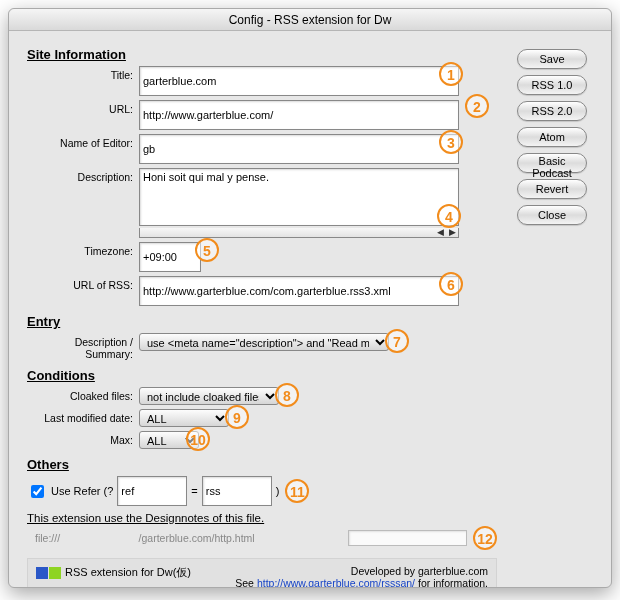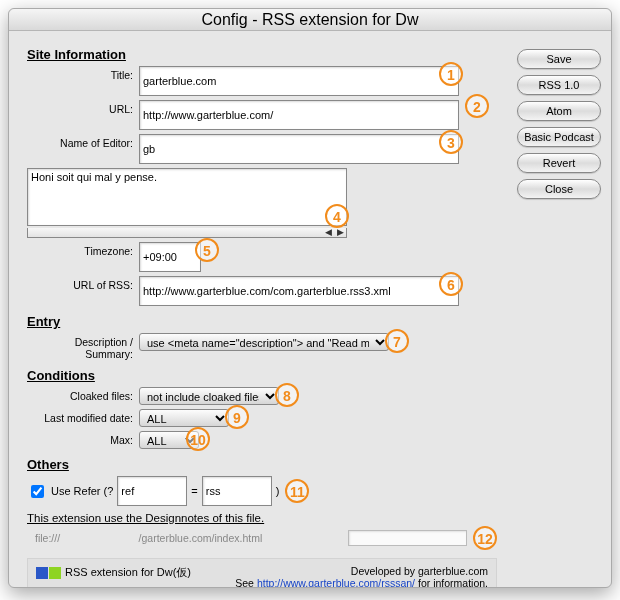--- a/index.html
+++ b/index.html
@@ -22,37 +22,37 @@
     background: #e7e7e7;
     border: 1px solid #aaa;
     border-radius: 6px;
     box-shadow: 0 6px 20px rgba(0,0,0,0.35);
   }
   .titlebar {
     height: 22px;
     line-height: 22px;
     text-align: center;
     font-weight: normal;
-    font-size: 16px;
+    font-size: 12px;
     background: linear-gradient(#f5f5f5, #d9d9d9);
     border-bottom: 1px solid #b5b5b5;
     border-radius: 6px 6px 0 0;
   }
   .content {
     display: flex;
     height: calc(100% - 22px);
   }
   .main {
     flex: 1;
     padding: 16px 14px 10px 18px;
     overflow: hidden;
   }
   .sidebtns {
     width: 100px;
-    padding: 18px 10px 10px 6px;
+    padding: 18px 24px 10px 6px;
   }
   .mac-btn {
     display: block;
     width: 100%;
     height: 20px;
     margin-bottom: 6px;
     border: 1px solid #888;
     border-radius: 10px;
     background: linear-gradient(#ffffff, #dcdcdc 50%, #f3f3f3);
     font-size: 11px;
@@ -199,20 +199,21 @@
 
       <div class="row">
         <div class="label">Name of Editor:</div>
         <div class="field">
           <input type="text" class="w-long" value="gb" style="">
           <div class="badge" style="left:300px;">3</div>
         </div>
       </div>
 
       <div class="row">
+        <div class="label">Description:</div>
         <div class="field">
           <textarea class="desc" style="">Honi soit qui mal y pense.</textarea>
           <div class="ta-scroll">
             <span class="arrow-l">◀</span>
             <span class="arrow-r">▶</span>
           </div>
           <div class="badge" style="left:298px; top:36px;">4</div>
         </div>
       </div>
 
@@ -281,21 +282,21 @@
           <span>=</span>
           <input type="text" value="rss" style="">
           <span>)</span>
           <div class="badge" style="position:static; margin-left:2px;text-align:center;">11</div>
         </div>
       </div>
 
       <div class="underline-link" style="margin-top:6px; font-size:11.5px;">This extension use the Designnotes of this file.</div>
       <div class="file-line">
         <span class="proto">file:///</span>
-        <span class="path">/garterblue.com/index.html</span>
+        <span class="path">/garterblue.com/http.html</span>
         <span class="blank"></span>
         <div class="badge" style="position:static; margin-left:6px;">12</div>
       </div>
 
       <div class="footbox">
         <div>
           <span class="logo-swatch sw-blue"></span><span class="logo-swatch sw-green"></span>
           <span>RSS extension for Dw(仮)</span>
         </div>
         <div class="foot-right">
@@ -304,20 +305,21 @@
             <span>See </span><a href="#" class="foot-link">http://www.garterblue.com/rsssan/</a><span> for information.</span>
           </div>
         </div>
       </div>
 
     </div>
 
     <div class="sidebtns">
       <button class="mac-btn">Save</button>
       <button class="mac-btn">RSS 1.0</button>
+      <button class="mac-btn">RSS 2.0</button>
       <button class="mac-btn">Atom</button>
       <button class="mac-btn">Basic Podcast</button>
       <button class="mac-btn">Revert</button>
       <button class="mac-btn">Close</button>
     </div>
 
   </div>
 </div>
 
 </body></html>

